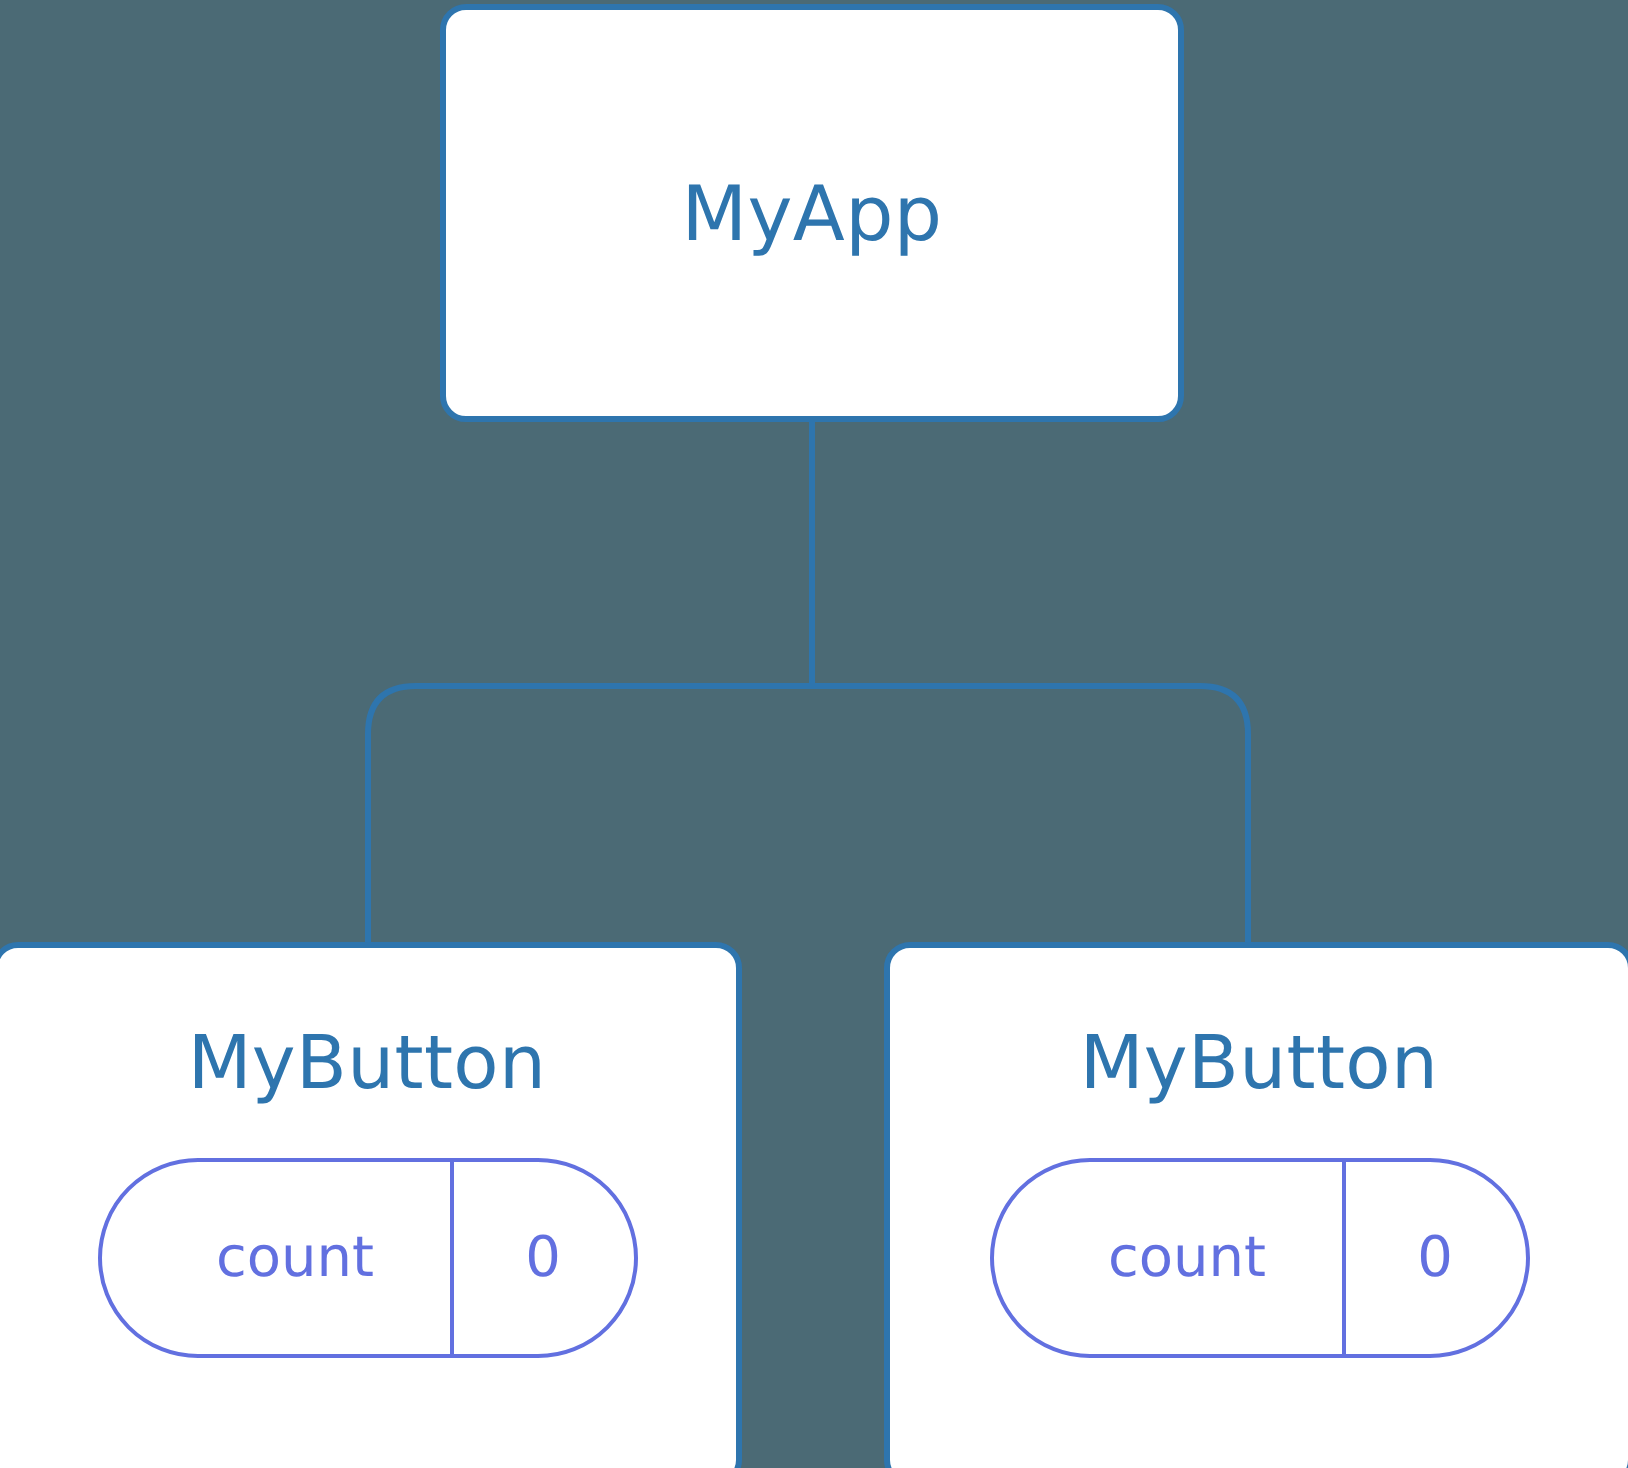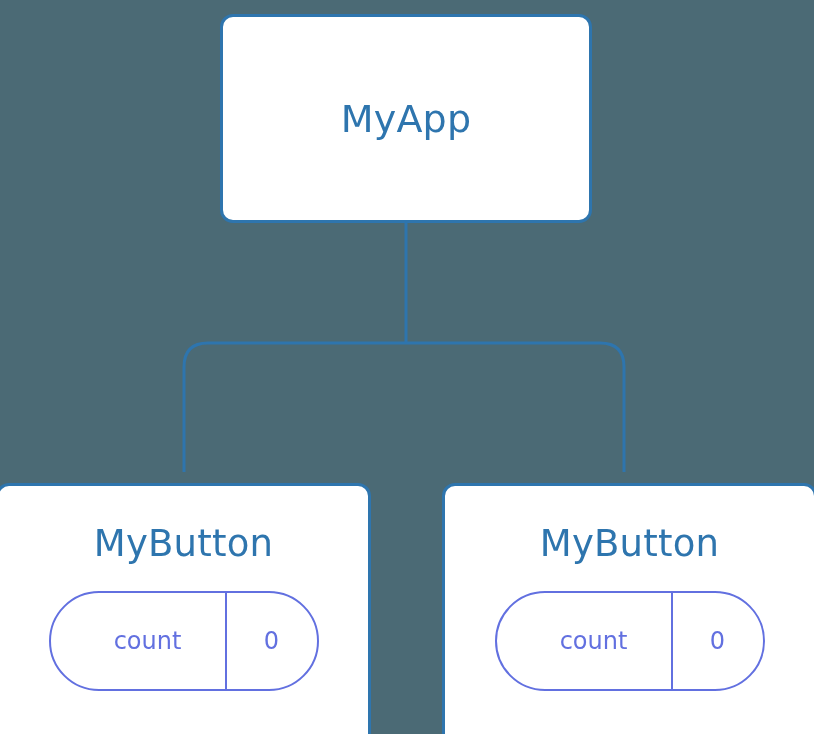--- a/index.html
+++ b/index.html
@@ -32,21 +32,20 @@
   
   .node {
     position: absolute;
     box-sizing: border-box;
     background: #ffffff;
     border: 3px solid #2e75ae;
     border-radius: 13px;
     display: flex;
     flex-direction: column;
     align-items: center;
-    margin-top: 12px;
   }
   .node-root {
     left: 220px;
     top: 2px;
     width: 372px;
     height: 209px;
     justify-content: center;
   }
   .node-child-left {
     left: -4px;
@@ -84,21 +83,21 @@
     border-radius: 50px;
     display: flex;
     align-items: stretch;
     background: transparent;
   }
   .pill-key, .pill-value {
     display: flex;
     align-items: center;
     justify-content: center;
     color: #6270e0;
-    font-size: 24px;
+    font-size: 28px;
     line-height: 1;
     white-space: nowrap;
     box-sizing: border-box;
   }
   .pill-key {
     width: 174px;
     padding-left: 20px;
   }
   .pill-value {
     width: 92px;

